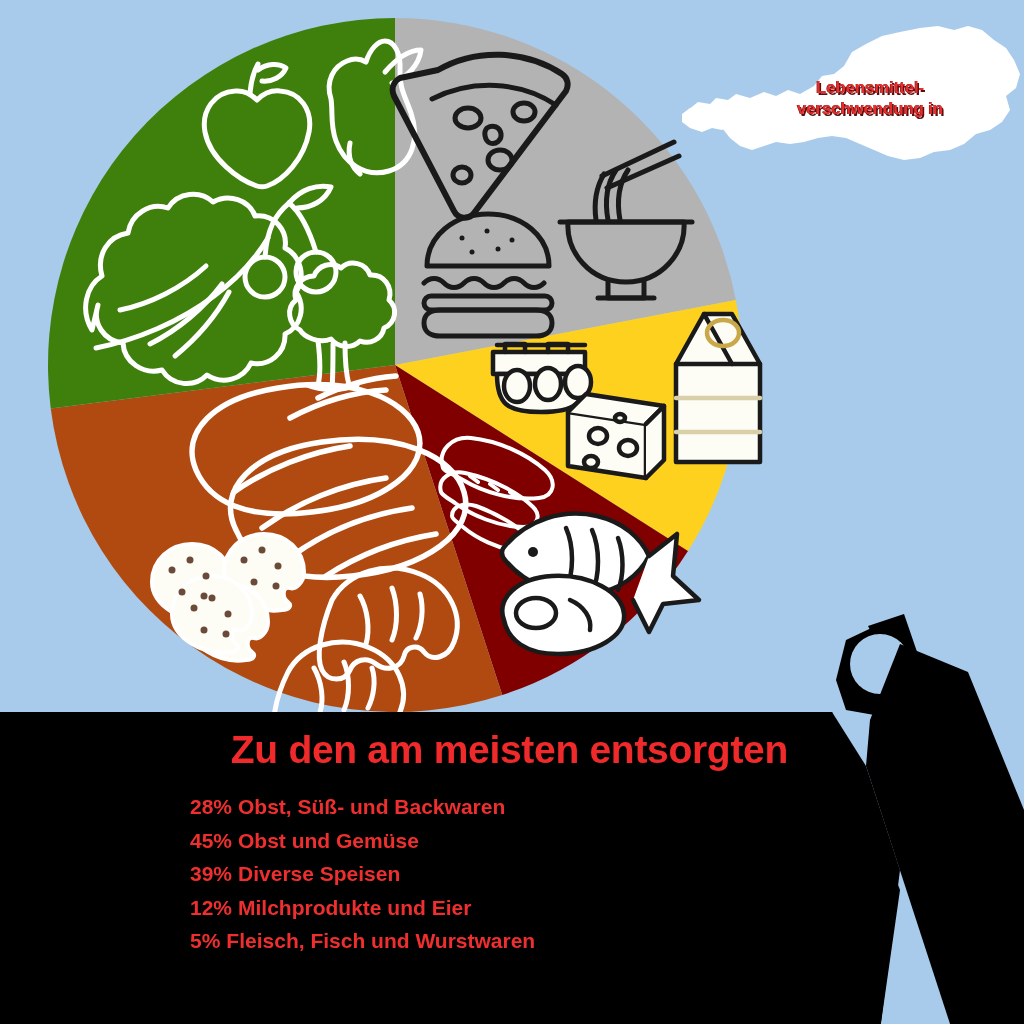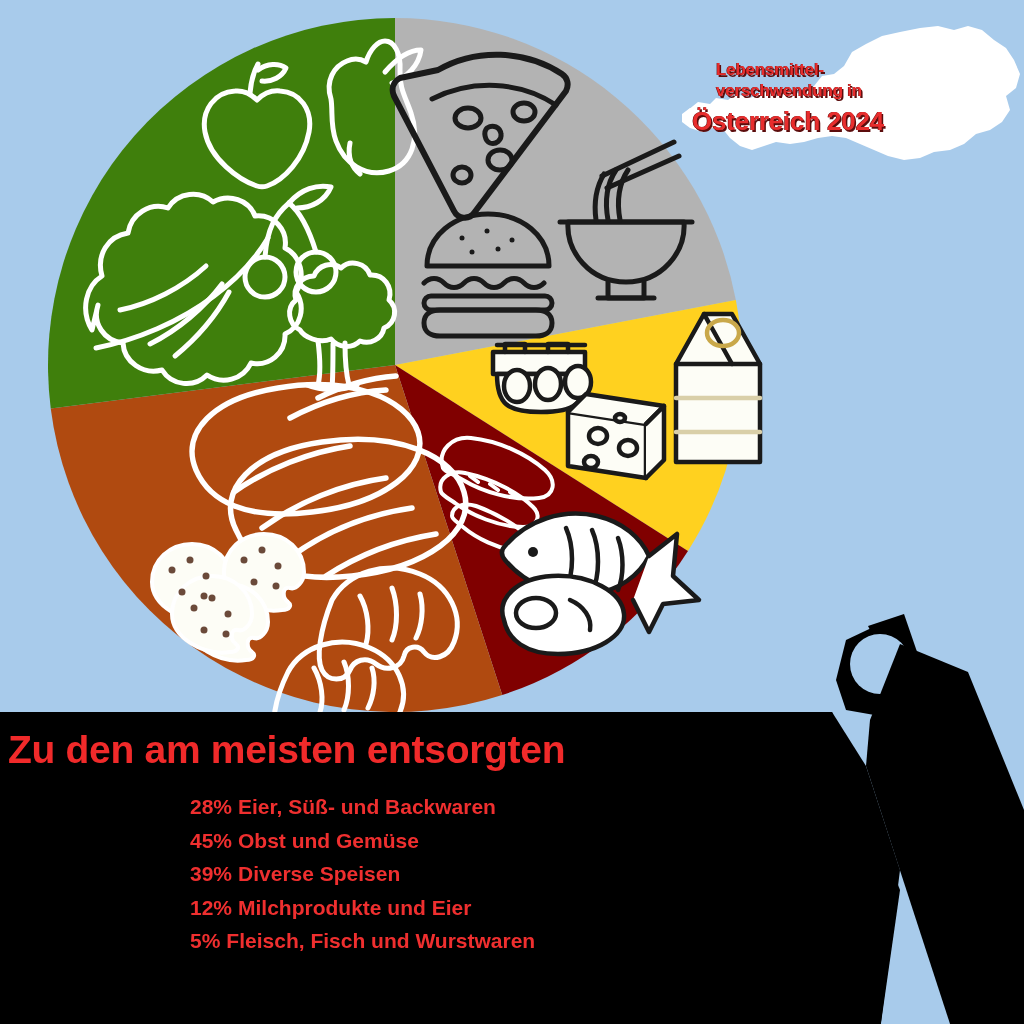--- a/index.html
+++ b/index.html
@@ -16,42 +16,42 @@
   
   #pie-svg{ position:absolute; left:0; top:0; width:1024px; height:1024px; }
 
   
   #austria-block{
     position:absolute; left:676px; top:18px; width:348px; height:160px;
   }
   #austria-svg{ position:absolute; left:0; top:0; width:348px; height:160px; }
   #title-wrap{
     position:absolute; left:0; top:0; width:348px; height:160px;
-    display:flex; flex-direction:column; align-items:flex-start; justify-content:center;
+    display:flex; flex-direction:column; align-items:center; justify-content:center;
     pointer-events:none;
   }
   .title-l1,.title-l2{
     color:#e82d2d; font-weight:bold; letter-spacing:-0.2px;
     text-shadow:1.5px 1.5px 0 #5c0d0d, -0.5px -0.5px 0 #5c0d0d;
     white-space:nowrap; text-align:center;
   }
   .title-l1{ font-size:17px; line-height:21px; margin-left:40px; }
   .title-l2{ font-size:26px; line-height:32px; margin-top:4px; margin-left:16px; }
 
   
   #bin-svg{ position:absolute; left:0; top:570px; width:1024px; height:460px; }
 
   
   #bottom-text{
     position:absolute; left:0; top:726px; width:800px; height:300px;
     pointer-events:none;
   }
   #headline{
     color:#f02a2a; font-weight:bold; font-size:39px; line-height:48px;
-    text-align:left; width:780px; margin-left:8px; letter-spacing:-0.3px;
+    text-align:right; width:780px; margin-left:8px; letter-spacing:-0.3px;
   }
   #headline .hl-line{ display:block; white-space:nowrap; }
   #legend-list{
     margin-top:16px; margin-left:190px; list-style:none;
   }
   #legend-list li{
     color:#ef2f2f; font-weight:bold; font-size:21px; line-height:33.5px;
     white-space:nowrap;
   }
   #legend-list li .pct{ margin-right:6px; }
@@ -288,21 +288,20 @@
         L198 132 L184 126 L170 120 L156 118 L142 120 L128 124 L114 126
         L100 124 L88 128 L76 132 L64 128 L54 120 L46 110 L36 106 L26 108
         L16 104 Z"></path>
       <path fill="#ffffff" d="
         M6 96 L14 90 L26 94 L34 90 L44 94 L52 90 L60 96 L56 106 L46 112
         L36 110 L26 114 L14 110 L6 104 Z"></path>
     </svg>
     <div id="title-wrap">
       <div class="title-l1">Lebensmittel-</div>
       <div class="title-l1">verschwendung in</div>
-      <div class="title-l2">Österreich 2024</div>
     </div>
   </div>
 
   <svg id="bin-svg" viewBox="0 0 1024 460">
 
     <path fill="#000000" d="
       M868 56 L904 44 L926 108 L900 120 Z"></path>
     <path fill="#000000" d="
       M846 70 L884 52 L906 86 L880 146 L846 140 L836 110 Z"></path>
     <circle cx="880" cy="94" r="30" fill="#a8cbeb"></circle>
@@ -323,21 +322,21 @@
       M832 142 L900 320 L880 460 L700 460 L700 142 Z"></path>
     <path fill="#a8cbeb" d="
       M866 196 L900 300 L880 460 L960 460 L880 210 Z" opacity="0"></path>
   </svg>
 
   <div id="bottom-text">
     <div id="headline">
       <span class="hl-line">Zu den am meisten entsorgten</span>
     </div>
     <ul id="legend-list">
-        <li><span class="pct">28%</span><span>Eier, Süß- und Backwaren</span></li>
+        <li><span class="pct">28%</span><span>Obst, Süß- und Backwaren</span></li>
         <li><span class="pct">45%</span><span>Obst und Gemüse</span></li>
         <li><span class="pct">39%</span><span>Diverse Speisen</span></li>
         <li><span class="pct">12%</span><span>Milchprodukte und Eier</span></li>
         <li><span class="pct">5%</span><span>Fleisch, Fisch und Wurstwaren</span></li>
       </ul>
   </div>
 
 </div>
 
 </body></html>

